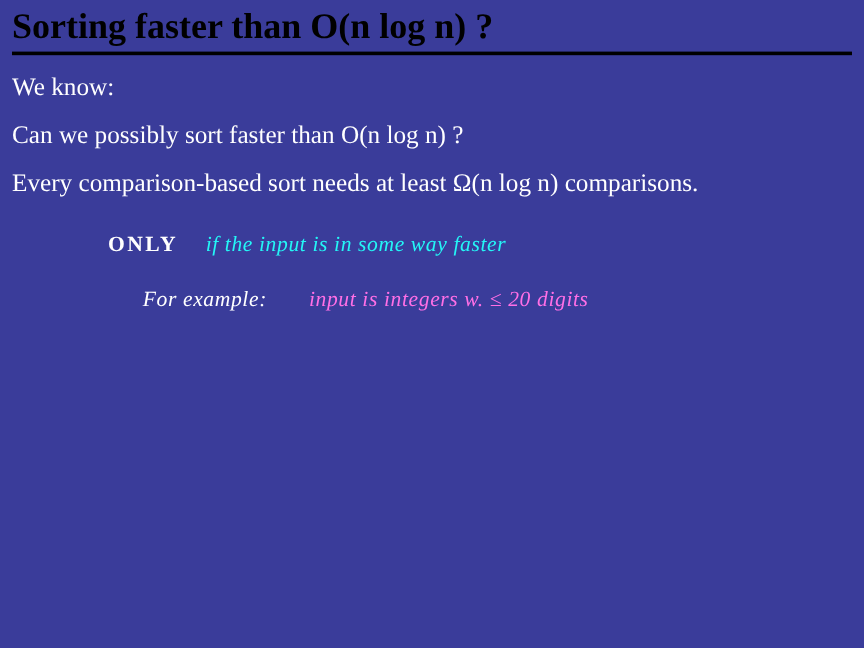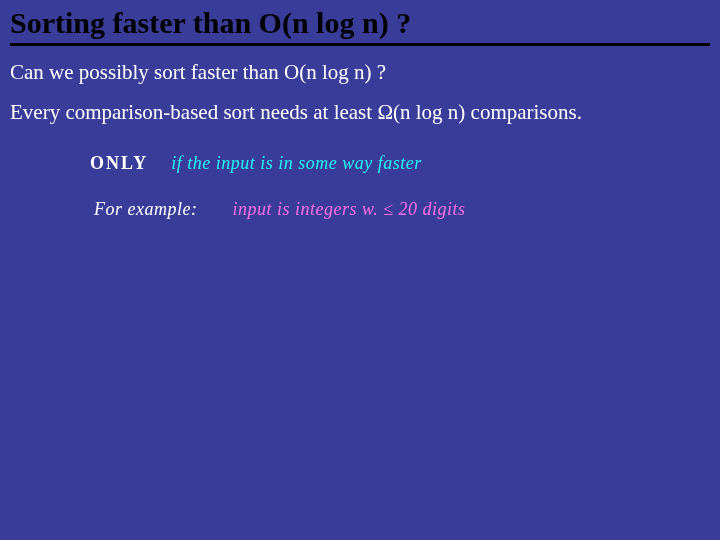--- a/index.html
+++ b/index.html
@@ -37,21 +37,21 @@
       font-style: italic;
       letter-spacing: 0.5px;
       line-height: 1.1;
     }
     .hw-line1 {
       margin-top: 30px;
       margin-left: 80px;
     }
     .hw-line2 {
       margin-top: 26px;
-      margin-left: 84px;
+      margin-left: 109px;
     }
     .hw-cyan { color: #24f6f6; }
     .hw-magenta { color: #ff6fe6; }
     .only {
       font-weight: bold;
       font-style: normal;
       color: #fff;
       margin-right: 18px;
       letter-spacing: 2px;
       margin-top: 13px;
@@ -64,20 +64,21 @@
     }
   </style>
 </head>
 <body>
 
 <div class="slide">
 
   <div class="title">Sorting faster than O(n log n) ?</div>
 
   <div class="body">
+    <p>We know:</p>
     <p>Can we possibly sort faster than O(n log n) ?</p>
     <p>Every comparison-based sort needs at least Ω(n log n) comparisons.</p>
   </div>
 
   <div class="handwrite hw-line1">
     <span class="only">ONLY</span>
     <span class="hw-cyan">if the input is in some way faster</span>
   </div>
 
   <div class="handwrite hw-line2">

